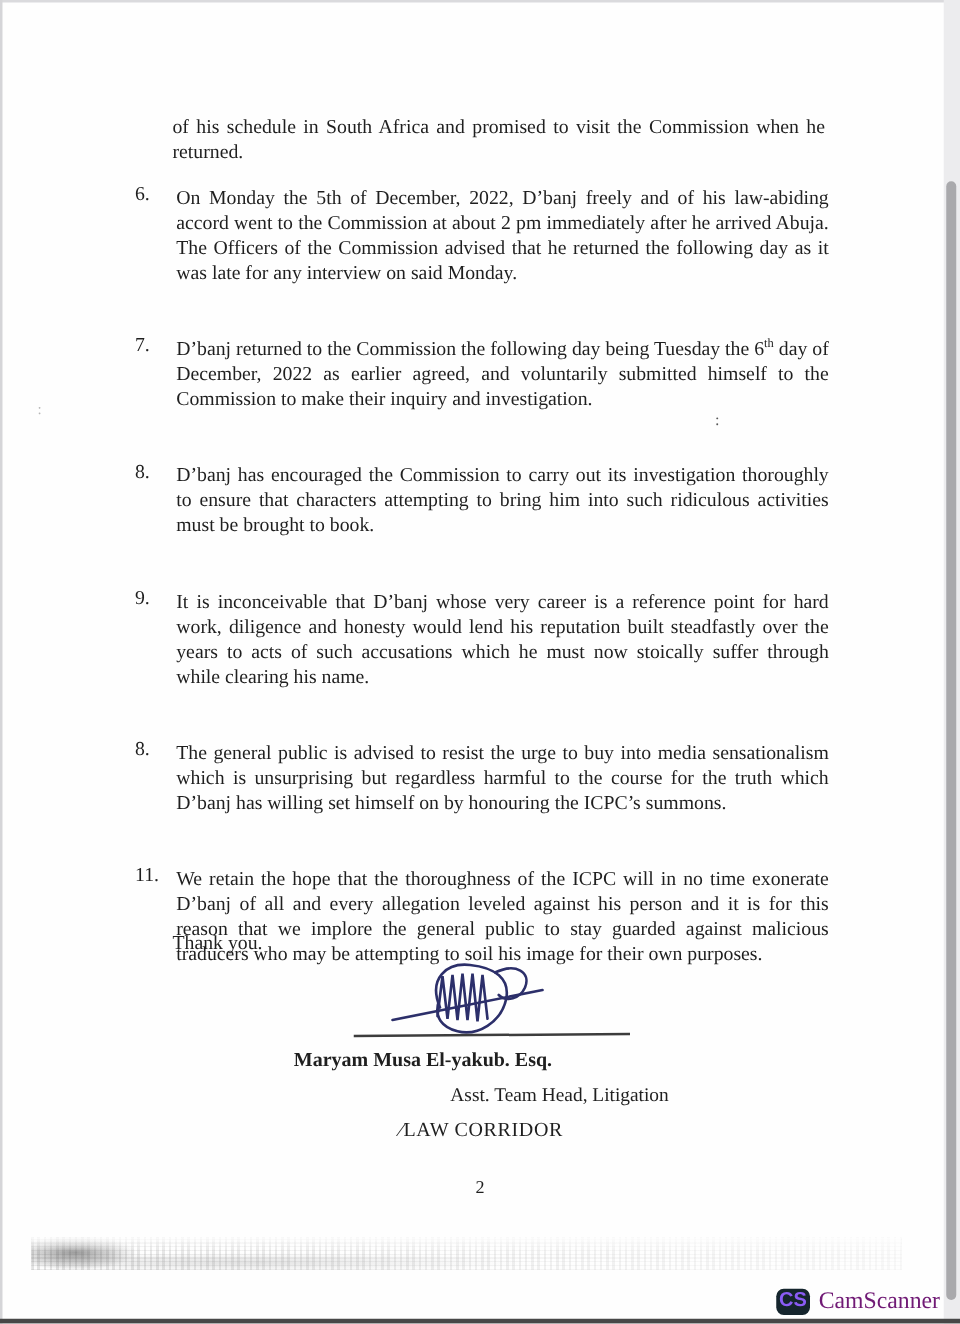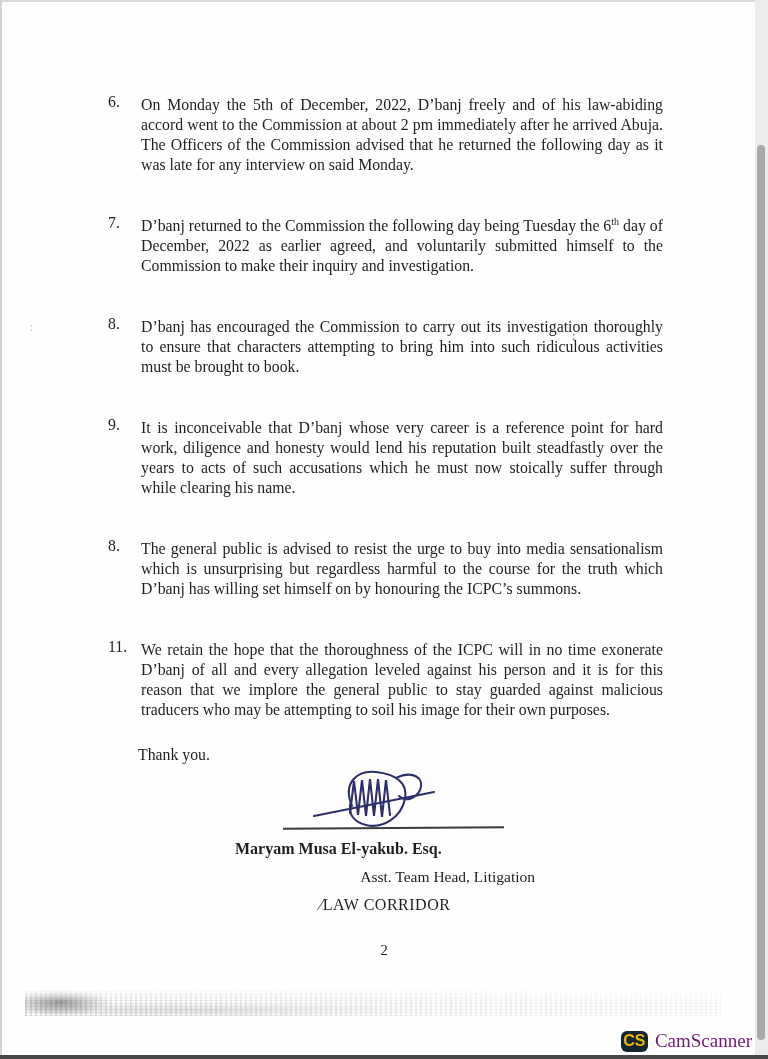--- a/index.html
+++ b/index.html
@@ -48,33 +48,34 @@
     content:"";position:absolute;inset:0;
     background:linear-gradient(90deg, rgba(254,254,254,0) 0%, rgba(254,254,254,.45) 55%, rgba(254,254,254,.75) 100%),
                linear-gradient(180deg, rgba(254,254,254,.85) 0%, rgba(254,254,254,0) 45%);
   }
 
   .scroll-track{position:absolute;right:0;top:0;width:13px;height:1059px;background:#ececee;z-index:4;}
   .scroll-thumb{position:absolute;right:3px;top:145px;width:8px;height:895px;
     background:#a9a9ac;border-radius:5px;z-index:5;}
 
   .cam{position:absolute;right:16px;bottom:7px;display:flex;align-items:center;z-index:7;}
-  .cam-badge{width:27px;height:21px;border-radius:6px;background:#15252d;color:#eab308;
+  .cam-badge{width:27px;height:21px;border-radius:6px;background:#15252d;color:#8b5cf6;
     font-family:"Liberation Sans", sans-serif;font-weight:bold;font-size:16px;
     display:flex;align-items:center;justify-content:center;}
   .cam-label{margin-left:7px;font-size:19px;color:#701a75;}
 </style>
 </head>
 <body>
 
 <div class="page">
   <div class="edge-top"></div>
   <div class="edge-left"></div>
 
   <div class="content">
+    <p class="cont-para">of his schedule in South Africa and promised to visit the Commission when he returned.</p>
     <div id="items-list">
         <div class="item">
           <span class="num">6.</span>
           <p class="body">On Monday the 5th of December, 2022, D’banj freely and of his law-abiding accord went to the Commission at about 2 pm immediately after he arrived Abuja. The Officers of the Commission advised that he returned the following day as it was late for any interview on said Monday.</p>
         </div>
         <div class="item">
           <span class="num">7.</span>
           <p class="body">D’banj returned to the Commission the following day being Tuesday the 6<sup>th</sup> day of December, 2022 as earlier agreed, and voluntarily submitted himself to the Commission to make their inquiry and investigation.</p>
         </div>
         <div class="item">

